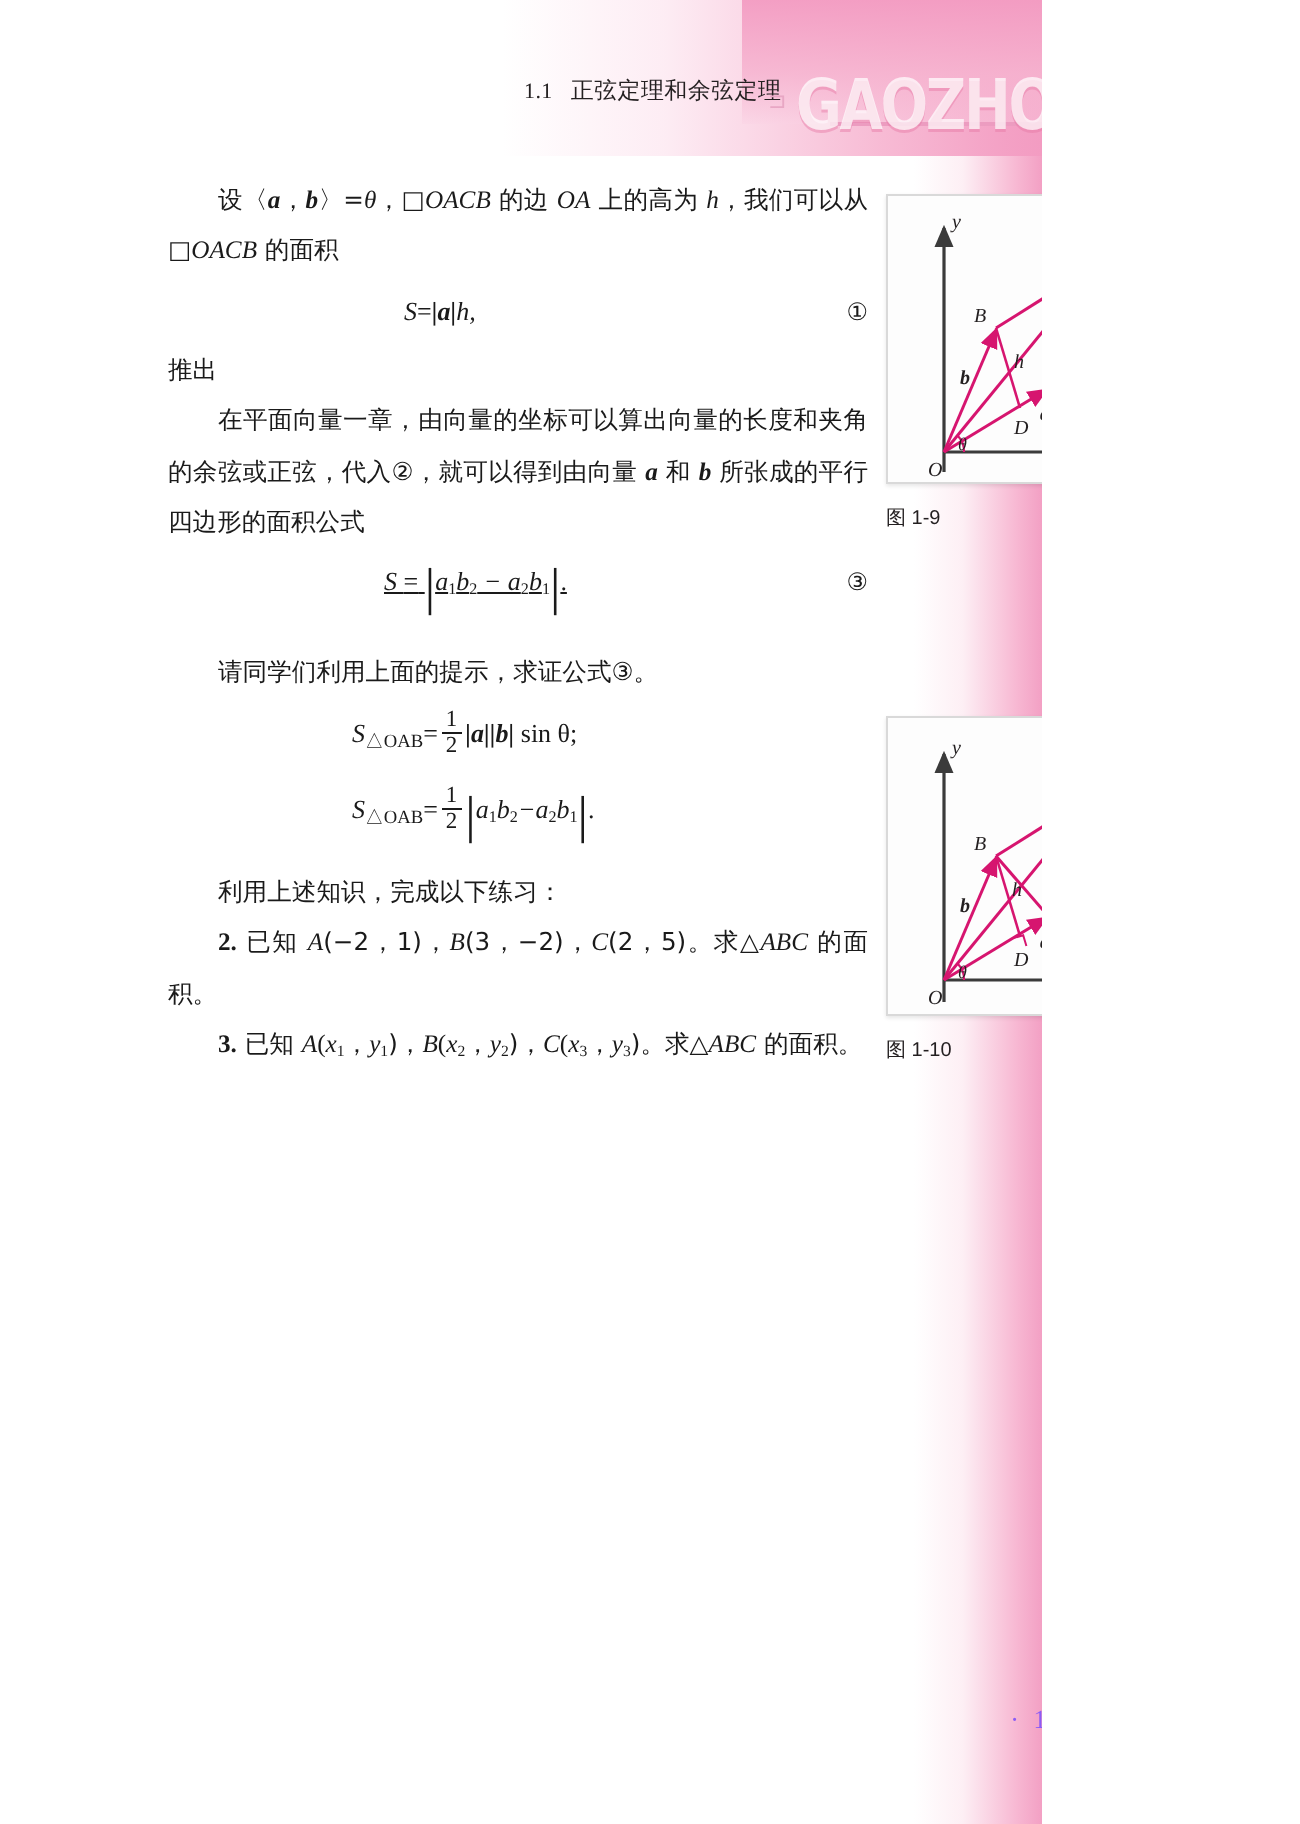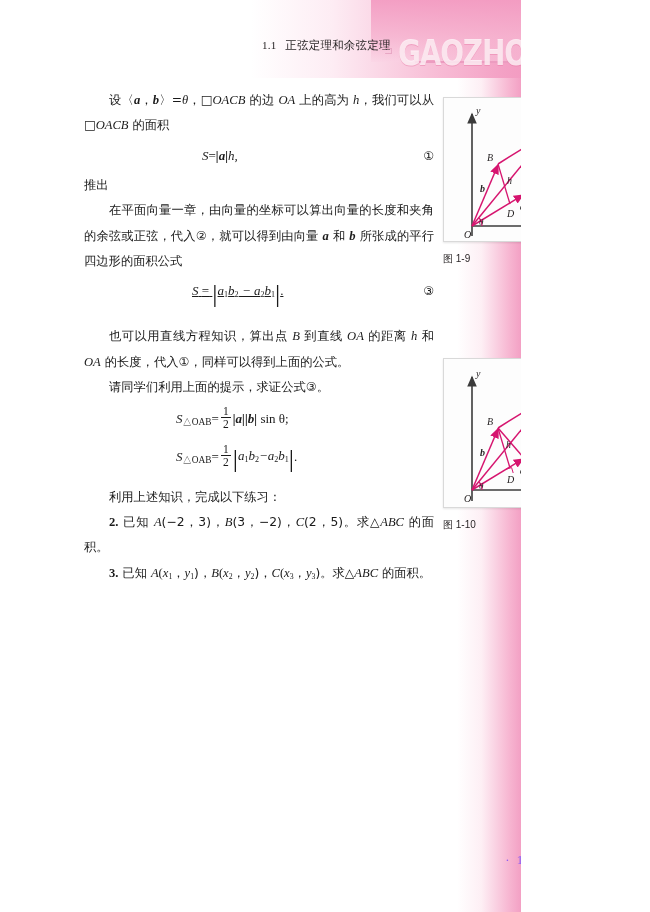--- a/index.html
+++ b/index.html
@@ -236,37 +236,36 @@
     <p class="p"><span class="cn">推出</span></p>
 
 
     <p class="p indent"><span class="cn">在平面向量一章，由向量的坐标可以算出向量的长度和夹角的余弦或正弦，代入②，就可以得到由向量 </span><span class="mb">a</span><span class="cn"> 和 </span><span class="mb">b</span><span class="cn"> 所张成的平行四边形的面积公式</span></p>
 
     <div class="eq-row tall">
       <div class="eq-body c3"><span class="mi">S</span> <span class="mr">=</span> <span class="vbar-big">|</span><span class="mi">a<span class="subsm">1</span>b<span class="subsm">2</span> − a<span class="subsm">2</span>b<span class="subsm">1</span></span><span class="vbar-big">|</span><span class="mr">.</span></div>
       <div class="eq-tag">③</div>
     </div>
 
-    <p class="p indent"><span class="cn">也可以用直线方程知识，算出点 </span><span class="mi">B</span><span class="cn"> 到直线 </span><span class="mi">OA</span><span class="cn"> 的距离 </span><span class="mi">h</span><span class="cn"> 和 </span><span class="mi">OA</span><span class="cn"> 的长度，代入①，同样可以得到上面的公式。</span></p>
 
     <p class="p indent"><span class="cn">请同学们利用上面的提示，求证公式③。</span></p>
 
 
     <div class="eq-row" style="height:34px">
       <div class="eq-body" style="left:92px"><span class="mi">S</span><span class="sub mr">△OAB</span><span class="mr">=</span><span class="frac"><span class="num">1</span><span class="den">2</span></span><span class="mb">|a|</span><span class="mb">|b|</span>&nbsp;<span class="mr">sin θ;</span></div>
     </div>
 
     <div class="eq-row" style="height:38px">
       <div class="eq-body" style="left:92px"><span class="mi">S</span><span class="sub mr">△OAB</span><span class="mr">=</span><span class="frac"><span class="num">1</span><span class="den">2</span></span><span class="vbar-big">|</span><span class="mi">a<span class="subsm">1</span>b<span class="subsm">2</span>−a<span class="subsm">2</span>b<span class="subsm">1</span></span><span class="vbar-big">|</span><span class="mr">.</span></div>
     </div>
 
     <p class="p indent"><span class="cn">利用上述知识，完成以下练习：</span></p>
 
 
-    <p class="p indent"><span class="mr" style="font-weight:bold">2.</span><span class="cn"> 已知 </span><span class="mi">A</span><span class="cn">(−2，3)，</span><span class="mi">B</span><span class="cn">(3，−2)，</span><span class="mi">C</span><span class="cn">(2，5)。求△</span><span class="mi">ABC</span><span class="cn"> 的面积。</span></p>
+    <p class="p indent"><span class="mr" style="font-weight:bold">2.</span><span class="cn"> 已知 </span><span class="mi">A</span><span class="cn">(−2，1)，</span><span class="mi">B</span><span class="cn">(3，−2)，</span><span class="mi">C</span><span class="cn">(2，5)。求△</span><span class="mi">ABC</span><span class="cn"> 的面积。</span></p>
 
     <p class="p indent"><span class="mr" style="font-weight:bold">3.</span><span class="cn"> 已知 </span><span class="mi">A</span><span class="mr">(</span><span class="mi">x</span><span class="subsm">1</span><span class="cn">，</span><span class="mi">y</span><span class="subsm">1</span><span class="cn">)，</span><span class="mi">B</span><span class="mr">(</span><span class="mi">x</span><span class="subsm">2</span><span class="cn">，</span><span class="mi">y</span><span class="subsm">2</span><span class="cn">)，</span><span class="mi">C</span><span class="mr">(</span><span class="mi">x</span><span class="subsm">3</span><span class="cn">，</span><span class="mi">y</span><span class="subsm">3</span><span class="cn">)。求△</span><span class="mi">ABC</span><span class="cn"> 的面积。</span></p>
 
   </div>
 
   <div class="figbox" id="fig1">
     <svg width="128" height="143" viewBox="0 0 128 143">
       <defs>
         <marker id="arrK" markerWidth="7" markerHeight="7" refX="6" refY="3" orient="auto">
           <path d="M0,0 L7,3 L0,6 z" fill="#3b3b3b"></path>

